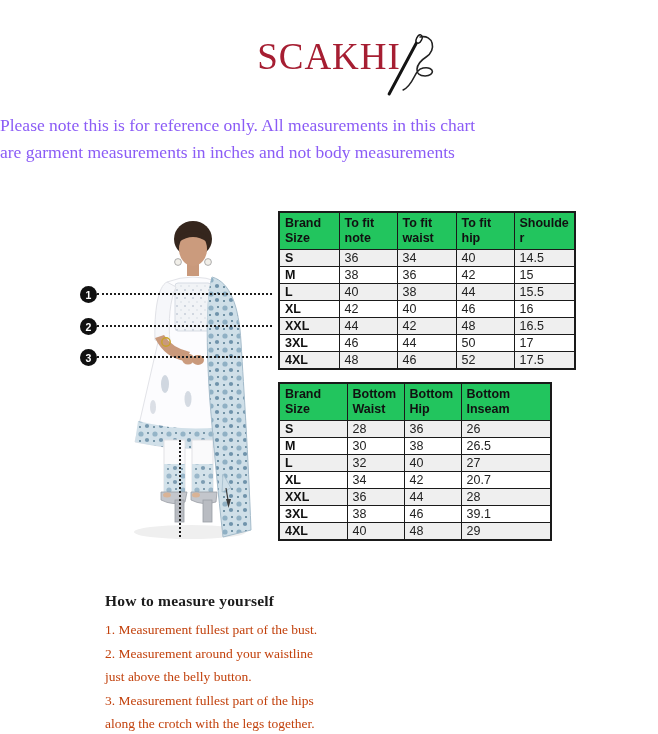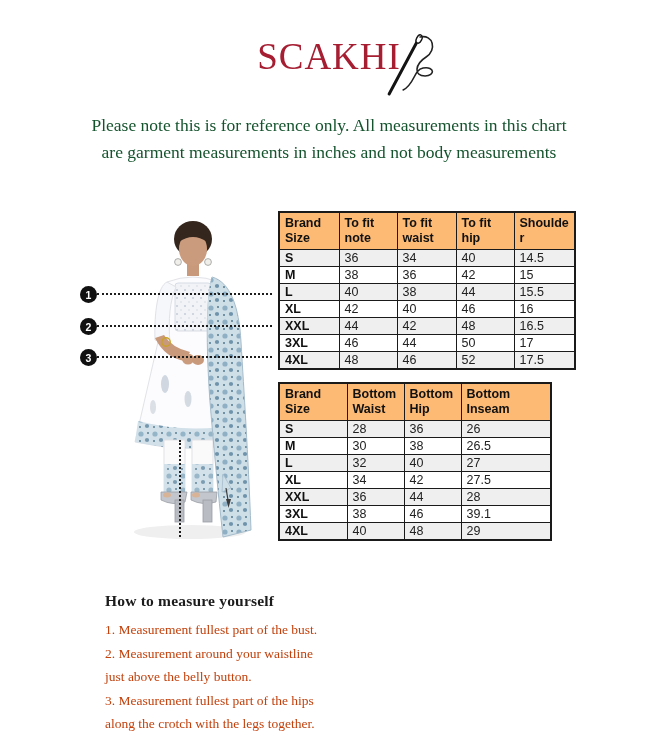--- a/index.html
+++ b/index.html
@@ -38,24 +38,24 @@
     width: 66px;
     height: 70px;
   }
 
   
   .disclaimer {
     position: absolute;
     top: 112px;
     left: 0;
     width: 658px;
-    text-align: center;
+    text-align: left;
     font-size: 17.5px;
     line-height: 27px;
-    color: #14532d;
+    color: #8b5cf6;
   }
 
   
   .photo {
     position: absolute;
     left: 95px;
     top: 192px;
     width: 180px;
     height: 375px;
     z-index: 1;
@@ -116,21 +116,21 @@
     vertical-align: middle;
     overflow: hidden;
   }
   .size-chart th {
     font-size: 12.5px;
     font-weight: bold;
     color: #111111;
     padding: 3px 5px;
     line-height: 15px;
     overflow-wrap: anywhere;
-    background: #fdba74;
+    background: #22c55e;
   }
   .size-chart td {
     font-size: 12.5px;
     color: #222222;
     height: 17px;
     line-height: 16px;
     padding: 0 5px;
     white-space: nowrap;
   }
   .size-chart td.size-col { font-weight: bold; color: #111111; }
@@ -350,21 +350,21 @@
       <tr>
         <td class="size-col">L</td>
         <td>32</td>
         <td>40</td>
         <td>27</td>
       </tr>
       <tr>
         <td class="size-col">XL</td>
         <td>34</td>
         <td>42</td>
-        <td>27.5</td>
+        <td>20.7</td>
       </tr>
       <tr>
         <td class="size-col">XXL</td>
         <td>36</td>
         <td>44</td>
         <td>28</td>
       </tr>
       <tr>
         <td class="size-col">3XL</td>
         <td>38</td>

